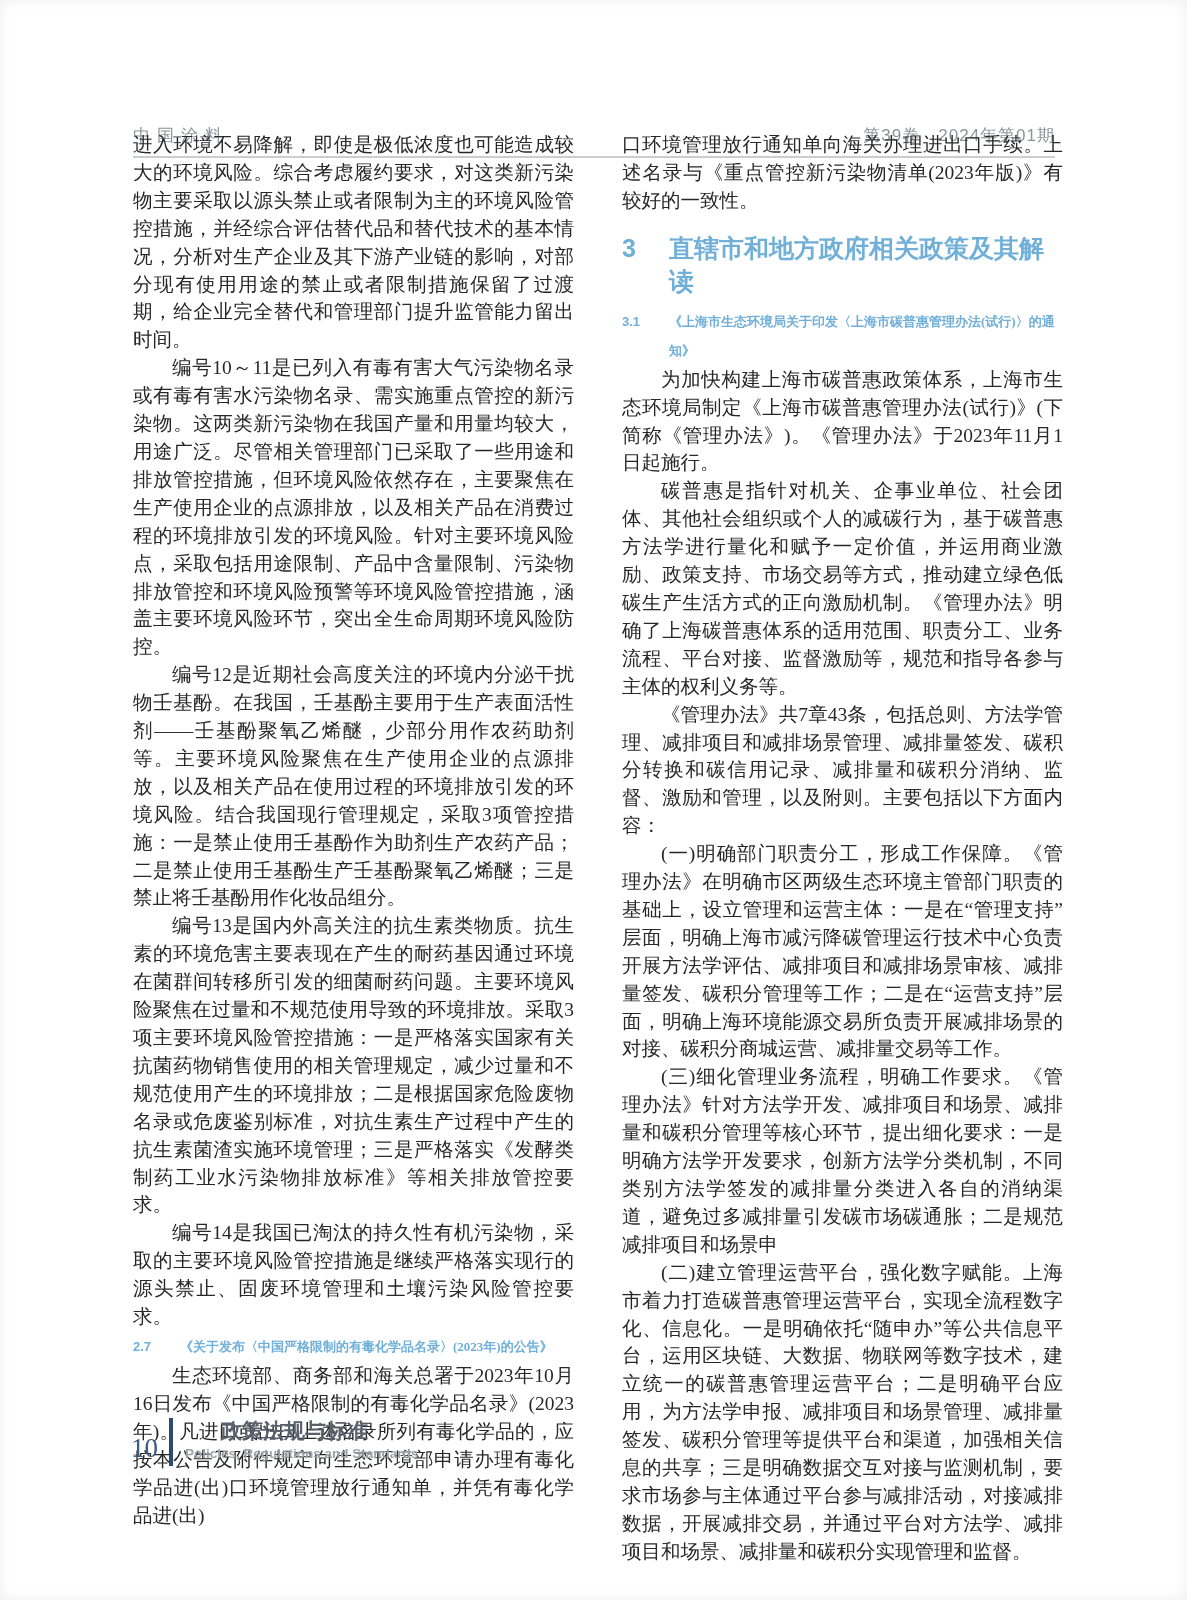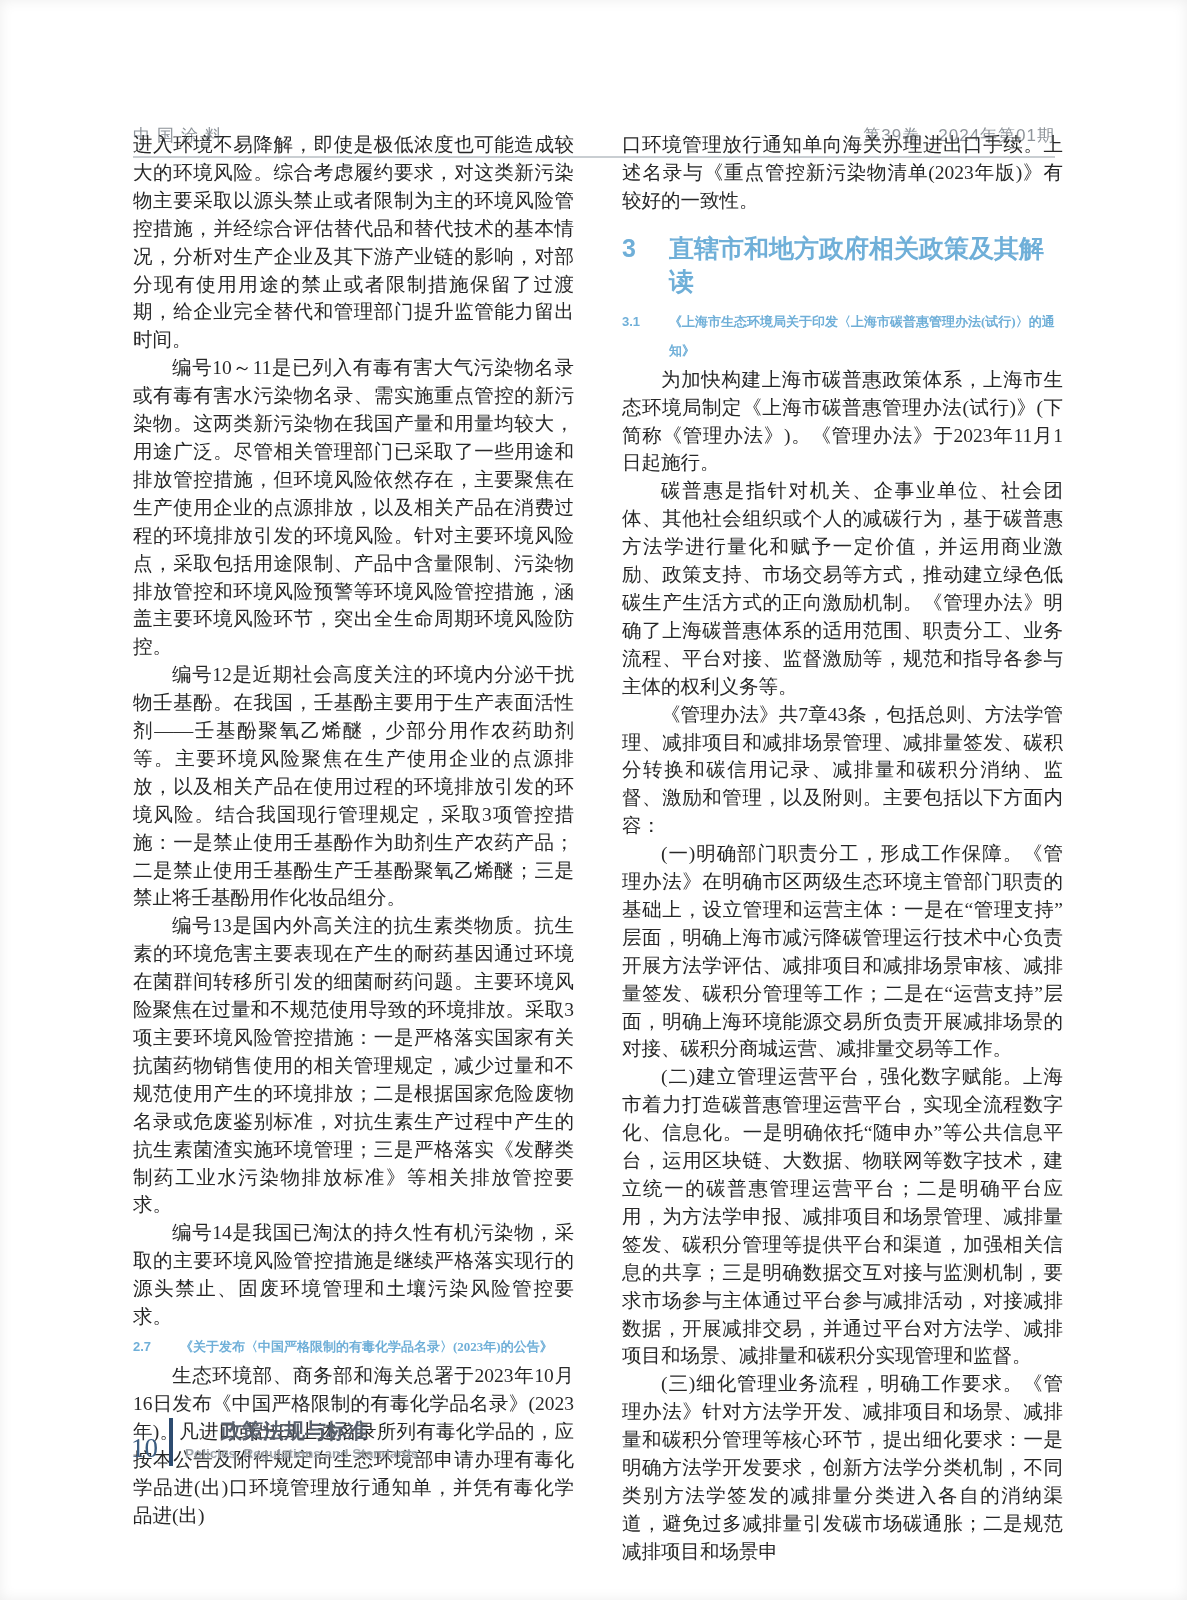--- a/index.html
+++ b/index.html
@@ -103,22 +103,22 @@
         <span class="htext">直辖市和地方政府相关政策及其解读</span>
       </div>
       <div class="sec-head h-sub">
         <span class="hnum">3.1</span>
         <span class="htext">《上海市生态环境局关于印发〈上海市碳普惠管理办法(试行)〉的通知》</span>
       </div>
       <p class="para indent">为加快构建上海市碳普惠政策体系，上海市生态环境局制定《上海市碳普惠管理办法(试行)》(下简称《管理办法》)。《管理办法》于2023年11月1日起施行。</p>
       <p class="para indent">碳普惠是指针对机关、企事业单位、社会团体、其他社会组织或个人的减碳行为，基于碳普惠方法学进行量化和赋予一定价值，并运用商业激励、政策支持、市场交易等方式，推动建立绿色低碳生产生活方式的正向激励机制。《管理办法》明确了上海碳普惠体系的适用范围、职责分工、业务流程、平台对接、监督激励等，规范和指导各参与主体的权利义务等。</p>
       <p class="para indent">《管理办法》共7章43条，包括总则、方法学管理、减排项目和减排场景管理、减排量签发、碳积分转换和碳信用记录、减排量和碳积分消纳、监督、激励和管理，以及附则。主要包括以下方面内容：</p>
       <p class="para indent">(一)明确部门职责分工，形成工作保障。《管理办法》在明确市区两级生态环境主管部门职责的基础上，设立管理和运营主体：一是在“管理支持”层面，明确上海市减污降碳管理运行技术中心负责开展方法学评估、减排项目和减排场景审核、减排量签发、碳积分管理等工作；二是在“运营支持”层面，明确上海环境能源交易所负责开展减排场景的对接、碳积分商城运营、减排量交易等工作。</p>
+      <p class="para indent">(三)细化管理业务流程，明确工作要求。《管理办法》针对方法学开发、减排项目和场景、减排量和碳积分管理等核心环节，提出细化要求：一是明确方法学开发要求，创新方法学分类机制，不同类别方法学签发的减排量分类进入各自的消纳渠道，避免过多减排量引发碳市场碳通胀；二是规范减排项目和场景申</p>
       <p class="para indent">(二)建立管理运营平台，强化数字赋能。上海市着力打造碳普惠管理运营平台，实现全流程数字化、信息化。一是明确依托“随申办”等公共信息平台，运用区块链、大数据、物联网等数字技术，建立统一的碳普惠管理运营平台；二是明确平台应用，为方法学申报、减排项目和场景管理、减排量签发、碳积分管理等提供平台和渠道，加强相关信息的共享；三是明确数据交互对接与监测机制，要求市场参与主体通过平台参与减排活动，对接减排数据，开展减排交易，并通过平台对方法学、减排项目和场景、减排量和碳积分实现管理和监督。</p>
-      <p class="para indent">(三)细化管理业务流程，明确工作要求。《管理办法》针对方法学开发、减排项目和场景、减排量和碳积分管理等核心环节，提出细化要求：一是明确方法学开发要求，创新方法学分类机制，不同类别方法学签发的减排量分类进入各自的消纳渠道，避免过多减排量引发碳市场碳通胀；二是规范减排项目和场景申</p>
     </div>
 
   </div>
 
   <div class="pg-footer">
     <span class="page-num">10</span>
     <span class="footer-bar"></span>
     <span class="footer-titles">
       <span class="footer-cn">政策法规与标准</span>
       <span class="footer-en">Policies, Regulations and Standards</span>

